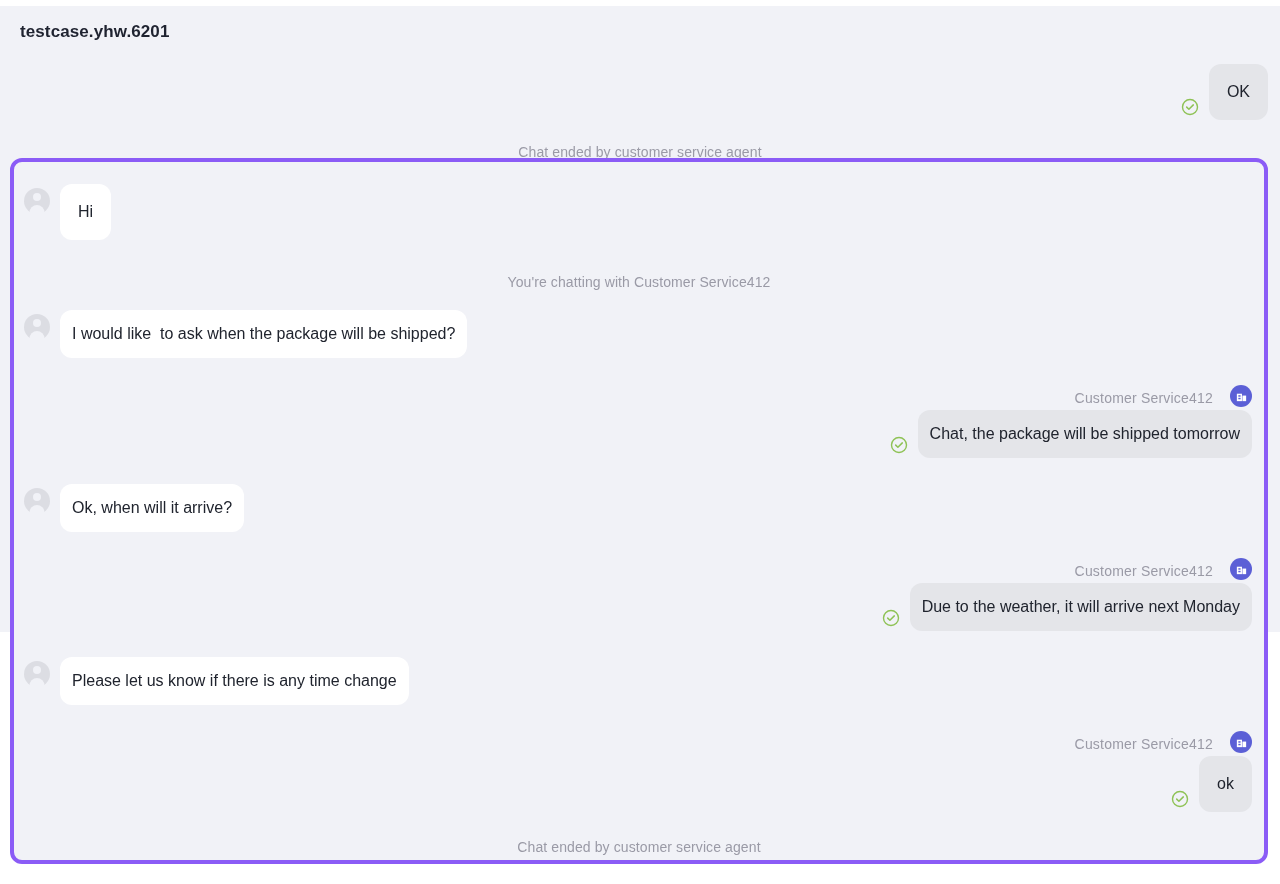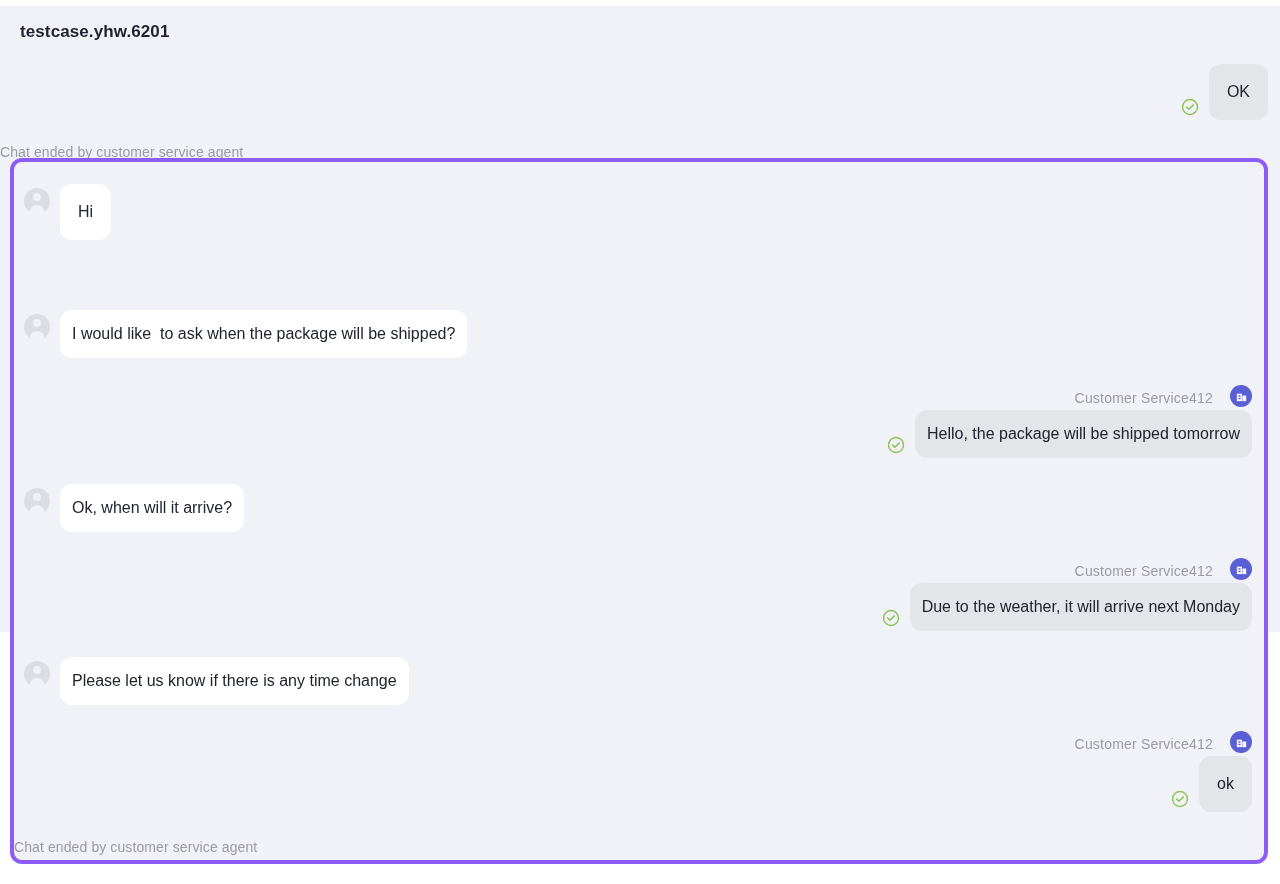--- a/index.html
+++ b/index.html
@@ -173,20 +173,21 @@
   }
   .sender-avatar-abs {
     position: absolute;
     right: 12px;
   }
 
   
   .system-note {
     position: absolute;
     width: 100%;
+    text-align: center;
     font-size: 14px;
     color: #9a9aa6;
     letter-spacing: 0.1px;
   }
 </style>
 </head>
 <body>
 
 <div class="top-strip"></div>
 
@@ -209,20 +210,21 @@
     <div class="system-note" style="top: 94px;">Chat ended by customer service agent</div>
   </div>
 
   <div class="highlight-box">
 
     <div class="row left" style="top: 22px;">
       <span class="avatar-user"></span>
       <div class="bubble user short">Hi</div>
     </div>
 
+    <div class="system-note" style="top: 112px;">You're chatting with Customer Service412</div>
 
     <div class="row left" style="top: 148px;">
       <span class="avatar-user"></span>
       <div class="bubble user">I would like  to ask when the package will be shipped?</div>
     </div>
 
     <div class="sender-name" style="top: 228px;">Customer Service412</div>
     <span class="avatar-agent sender-avatar-abs" style="top: 223px;">
       <svg width="13" height="13" viewBox="0 0 14 14">
         <rect x="2" y="4" width="5.5" height="8" fill="#ffffff"></rect>
@@ -232,21 +234,21 @@
       </svg>
     </span>
 
     <div class="row right" style="top: 248px;">
       <span class="check">
         <svg width="18" height="18" viewBox="0 0 18 18">
           <circle cx="9" cy="9" r="7.5" fill="none" stroke="#8ec255" stroke-width="1.4"></circle>
           <path d="M5.7 9.1 L7.9 11.2 L12.3 6.9" fill="none" stroke="#8ec255" stroke-width="1.5" stroke-linecap="round" stroke-linejoin="round"></path>
         </svg>
       </span>
-      <div class="bubble agent">Hello, the package will be shipped tomorrow</div>
+      <div class="bubble agent">Chat, the package will be shipped tomorrow</div>
     </div>
 
     <div class="row left" style="top: 322px;">
       <span class="avatar-user"></span>
       <div class="bubble user">Ok, when will it arrive?</div>
     </div>
 
     <div class="sender-name" style="top: 401px;">Customer Service412</div>
     <span class="avatar-agent sender-avatar-abs" style="top: 396px;">
       <svg width="13" height="13" viewBox="0 0 14 14">

